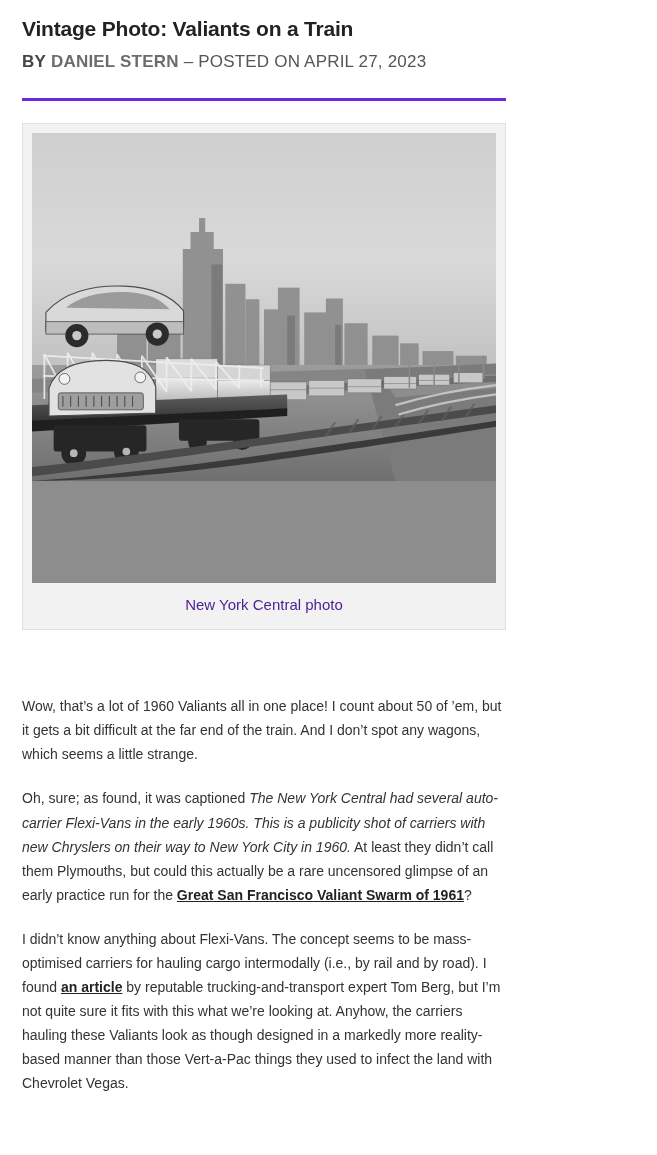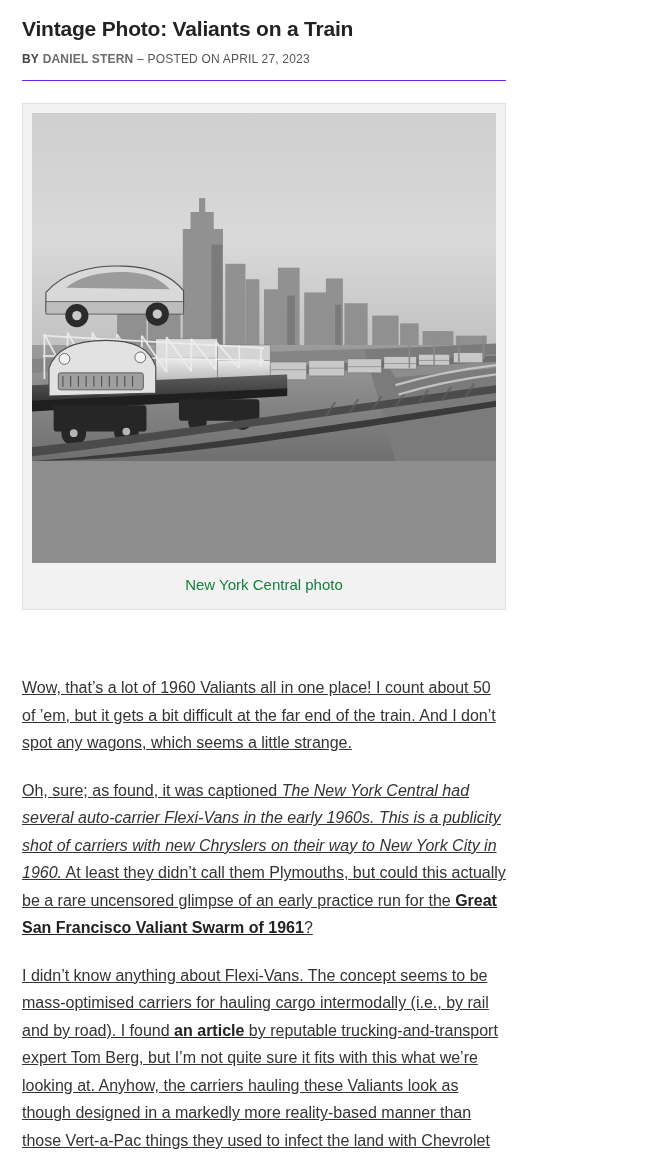--- a/index.html
+++ b/index.html
@@ -21,26 +21,26 @@
   }
   .post-title {
     font-size: 21px;
     font-weight: bold;
     color: #222222;
     letter-spacing: -0.2px;
     margin: 16px 0 0 0;
     line-height: 1.25;
   }
   .byline {
-    font-size: 12px;
+    font-size: 17px;
     color: #555555;
     letter-spacing: 0.2px;
     margin: 10px 0 0 0;
-    padding-bottom: 14px;
-    border-bottom: 1px solid #6d28d9;
+    padding-bottom: 26px;
+    border-bottom: 3px solid #6d28d9;
     white-space: nowrap;
   }
   .byline .by-word { font-weight: bold; color: #444444; }
   .byline .author {
     font-weight: bold;
     color: #6c6c6c;
     text-transform: uppercase;
   }
   .byline .posted {
     color: #555555;
@@ -54,30 +54,29 @@
   .figure-img-wrap {
     width: 100%;
     height: 450px;
     overflow: hidden;
     background: #8d8d8d;
     position: relative;
   }
   .caption {
     text-align: center;
     font-size: 15px;
-    color: #15803d;
+    color: #4c1d95;
     padding: 13px 4px 7px 4px;
   }
   .body-copy { margin-top: 36px; }
   .body-copy p {
-    font-size: 16px;
+    font-size: 14px;
     line-height: 1.72;
     color: #333333;
     margin: 0 0 20px 0;
-    text-decoration: underline;
   }
   .body-copy p:last-child { margin-bottom: 8px; }
   .body-copy em { font-style: italic; }
   .body-copy a {
     color: #222222;
     text-decoration: underline;
     font-weight: bold;
   }
   .body-copy a.plain { font-weight: bold; }
   .spacer { height: 28px; }

